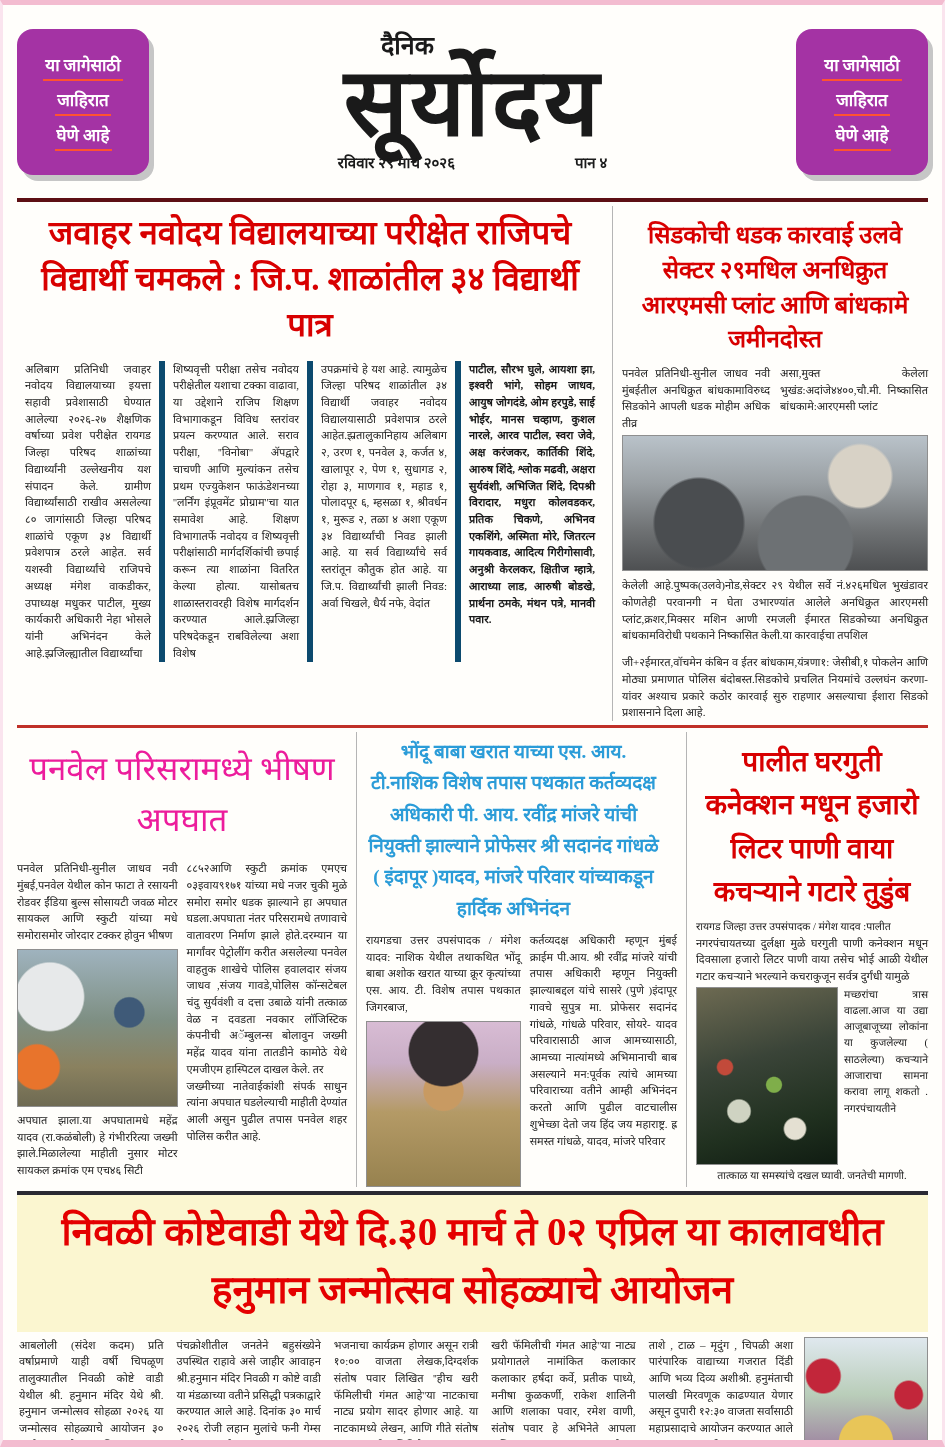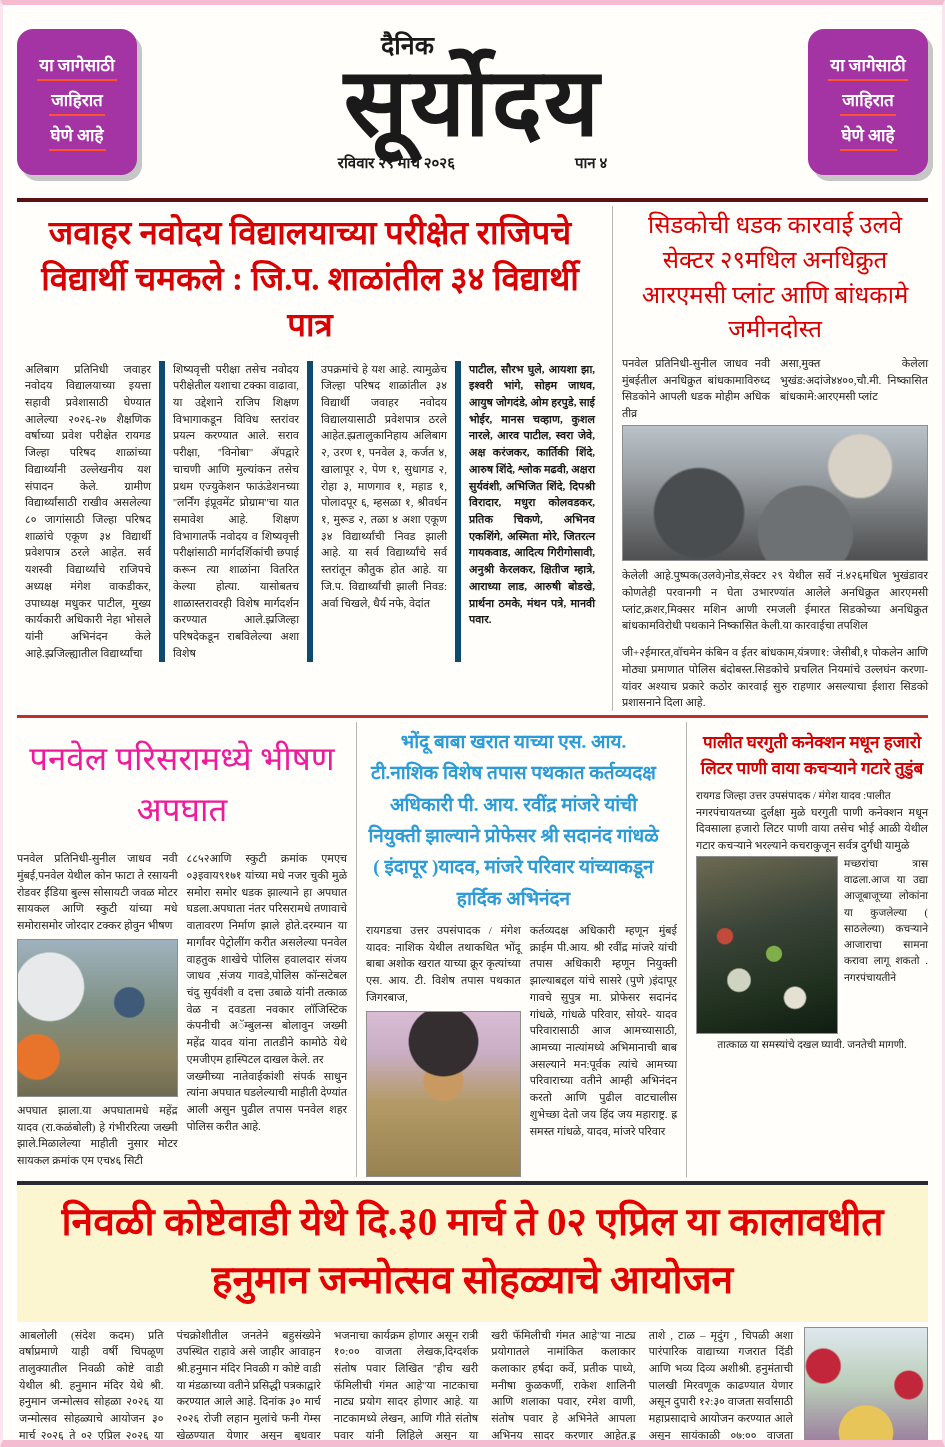--- a/index.html
+++ b/index.html
@@ -8,21 +8,21 @@
     background:#fffefb;
     border-top:5px solid #f3bcd0;border-bottom:7px solid #f3bcd0;
     border-left:3px solid #fae4ee;border-right:3px solid #fae4ee;
     padding:4px 14px 0 14px;
     font-family:"Liberation Serif","DejaVu Serif",serif;
     color:#1a1a1a;
   }
   
   .masthead{display:flex;align-items:center;justify-content:space-between;height:186px;}
   .ad-box{
-    width:120px;height:146px;background:#a433a4;border-radius:16px;color:#fff;
+    width:132px;height:146px;background:#a433a4;border-radius:16px;color:#fff;
     display:flex;flex-direction:column;justify-content:center;align-items:center;gap:7px;
     box-shadow:5px 6px 0 #c6c6c6;font-weight:bold;font-size:17px;flex:0 0 auto;
   }
   .ad-line{border-bottom:2px solid #ff5330;padding:0 2px 3px 2px;white-space:nowrap;}
   .mast-center{flex:1;text-align:center;line-height:1;}
   .tagline{font-size:25px;font-weight:bold;margin-left:-130px;}
   .m-title{font-size:95px;font-weight:900;letter-spacing:2px;line-height:.95;}
   .dateline{display:flex;justify-content:center;gap:120px;font-size:15px;font-weight:bold;margin-top:8px;}
   .rule-dark{height:4px;background:#5d0f14;margin:3px 0 4px 0;}
   .rule-red{height:3px;background:#c03028;margin:4px 0;}
@@ -33,21 +33,21 @@
   .photo{border:1px solid #8f8f8f;box-sizing:border-box;}
   
   .top-section{display:flex;gap:9px;min-height:428px;}
   .navodaya{width:586px;flex:0 0 auto;}
   .nav-headline{color:#d80000;font-size:33px;font-weight:bold;text-align:center;line-height:1.4;margin:4px 6px 12px 6px;}
   .cols4{display:flex;}
   .cols4 .col{flex:1;padding:0 8px;}
   .cols4 .col + .col{border-left:6px solid #0c4a6e;}
   .bold-col{font-weight:bold;}
   .cidco{flex:1;min-width:0;}
-  .cidco-headline{color:#d80000;font-size:24px;font-weight:normal;text-align:center;line-height:1.45;margin:2px 0 8px 0;}
+  .cidco-headline{color:#d80000;font-size:24px;font-weight:bold;text-align:center;line-height:1.45;margin:12px 0 8px 0;}
   .byline-row{display:flex;gap:10px;font-size:11px;line-height:1.5;margin-bottom:4px;}
   .byline-row>div{flex:1;text-align:justify;}
   .demolition{height:136px;margin:2px 0 6px 0;
     background:
       radial-gradient(circle at 78% 30%, #d8d2c6 0 12%, transparent 13%),
       radial-gradient(circle at 25% 65%, #4a4d50 0 18%, transparent 19%),
       radial-gradient(circle at 60% 80%, #6d7174 0 22%, transparent 23%),
       linear-gradient(180deg,#b9c2c9 0%,#9aa0a4 35%,#6f7274 70%,#4e5052 100%);}
   .cols2{display:flex;gap:10px;flex-direction:column;}
   .cols2>div{flex:1;}
@@ -67,21 +67,21 @@
   .cong-headline{color:#2b9cd8;font-size:19px;font-weight:bold;text-align:center;line-height:1.65;margin:4px 18px 8px 2px;}
   .cong-cols{display:flex;gap:9px;}
   .cong-left{flex:1.05;}
   .cong-right{flex:1;}
   .officer-photo{height:166px;margin-top:5px;
     background:
       radial-gradient(circle at 50% 18%, #342e30 0 22%, transparent 23%),
       radial-gradient(circle at 50% 42%, #c89a62 0 16%, transparent 17%),
       linear-gradient(180deg,#d8bcd4 0%,#c9aec6 25%,#b49a66 55%,#97824f 100%);}
   .water{width:232px;flex:0 0 auto;}
-  .water-headline{color:#d80000;font-size:17px;font-weight:bold;text-align:center;line-height:1.55;margin:8px 0 5px 0;}
+  .water-headline{color:#d80000;font-size:28px;font-weight:bold;text-align:center;line-height:1.55;margin:8px 0 5px 0;}
   .water-byline{font-size:10.5px;text-align:left;margin-bottom:2px;}
   .water-flex{display:flex;gap:6px;margin-top:2px;}
   .garbage-photo{width:142px;height:178px;flex:0 0 auto;
     background:
       radial-gradient(circle at 30% 70%, #cfd3c2 0 7%, transparent 8%),
       radial-gradient(circle at 55% 55%, #7fae4a 0 6%, transparent 7%),
       radial-gradient(circle at 20% 45%, #c24a3a 0 5%, transparent 6%),
       radial-gradient(circle at 70% 80%, #e4e0d2 0 6%, transparent 7%),
       linear-gradient(165deg,#6d6a52 0%,#3a4438 40%,#20301f 75%,#101c12 100%);}
   .water-side{flex:1;font-size:10.5px;line-height:1.55;text-align:justify;}

